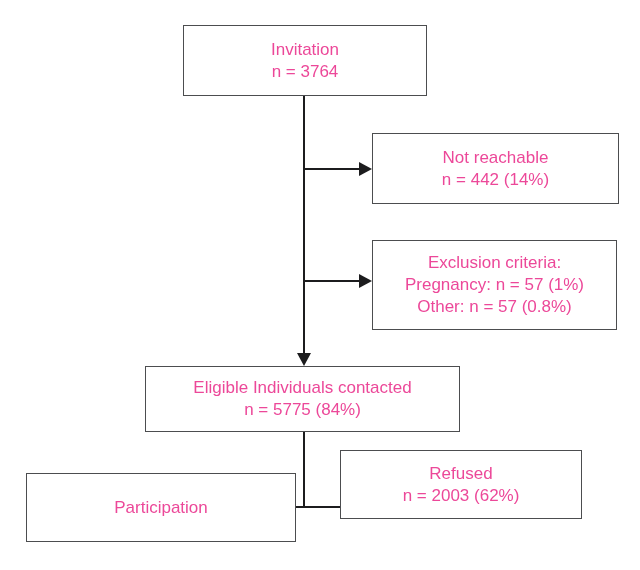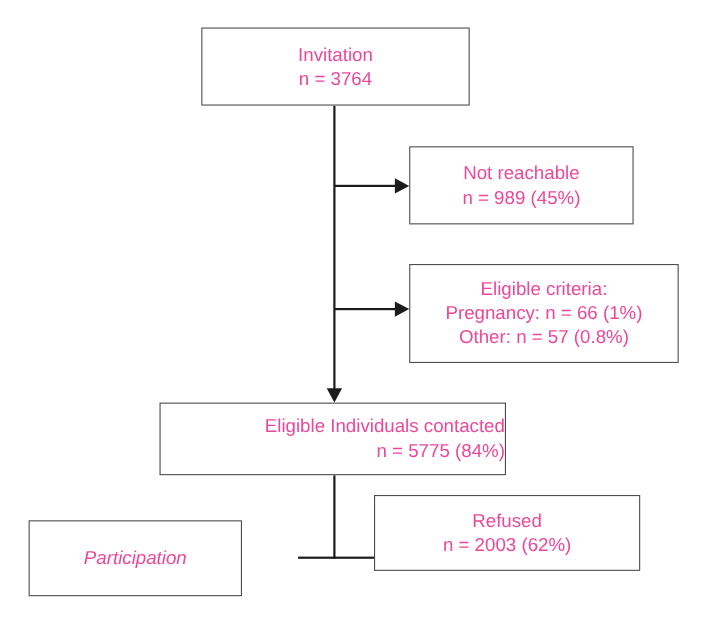--- a/index.html
+++ b/index.html
@@ -45,24 +45,24 @@
   .arrow-right {
     position: absolute;
     width: 0; height: 0;
     border-top: 7px solid transparent;
     border-bottom: 7px solid transparent;
     border-left: 13px solid #1c1c1e;
   }
 
   
   #box-invitation    { left: 183px; top:  25px; width: 244px; height: 71px; }
-  #box-not-reachable { left: 372px; top: 133px; width: 204px; height: 71px; }
+  #box-not-reachable { left: 372px; top: 133px; width: 247px; height: 71px; }
   #box-exclusion     { left: 372px; top: 240px; width: 245px; height: 90px; }
-  #box-eligible      { left: 145px; top: 366px; width: 315px; height: 66px; align-items: flex-end; }
-  #box-participation { left:  26px; top: 473px; width: 194px; height: 69px; font-style: italic; }
+  #box-eligible      { left: 145px; top: 366px; width: 315px; height: 66px; }
+  #box-participation { left:  26px; top: 473px; width: 270px; height: 69px; }
   #box-refused       { left: 340px; top: 450px; width: 242px; height: 69px; }
 </style>
 </head>
 <body>
 
 <div class="canvas">
 
   <div class="line" style="left:303px; top:96px; width:2px; height:259px;"></div>
   <div class="arrow-down" style="left:297px; top:353px;"></div>
 
@@ -75,26 +75,26 @@
   <div class="line" style="left:303px; top:432px; width:2px; height:76px;"></div>
   <div class="line" style="left:271px; top:506px; width:69px; height:2px;"></div>
 
   <div class="box" id="box-invitation">
     <span>Invitation</span>
     <span>n = 3764</span>
   </div>
 
   <div class="box" id="box-not-reachable">
     <span>Not reachable</span>
-    <span>n = 989 (45%)</span>
+    <span>n = 442 (14%)</span>
   </div>
 
   <div class="box" id="box-exclusion">
-    <span>Eligible criteria:</span>
-    <span>Pregnancy: n = 66 (1%)</span>
+    <span>Exclusion criteria:</span>
+    <span>Pregnancy: n = 57 (1%)</span>
     <span>Other: n = 57 (0.8%)</span>
   </div>
 
   <div class="box" id="box-eligible">
     <span>Eligible Individuals contacted</span>
     <span>n = 5775 (84%)</span>
   </div>
 
   <div class="box" id="box-participation">
     <span>Participation</span>

